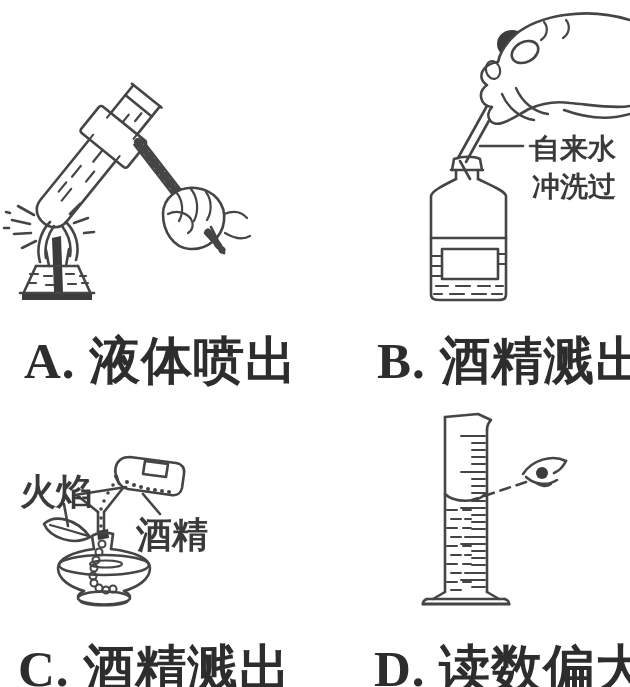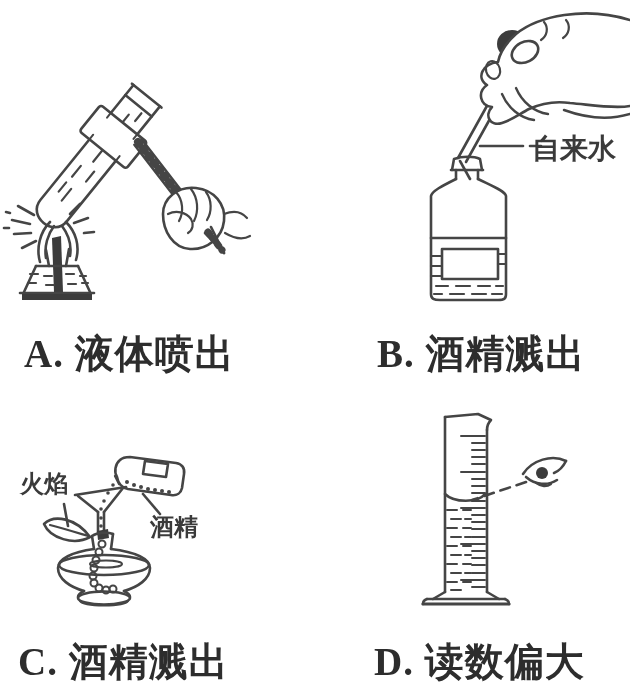--- a/index.html
+++ b/index.html
@@ -1,23 +1,23 @@
 <!DOCTYPE html>
 <html><head>
 <meta charset="utf-8">
 <style>
   html,body{margin:0;padding:0;background:#ffffff;}
   #page{position:relative;width:630px;height:687px;background:#ffffff;overflow:hidden;
         font-family:"Liberation Serif","DejaVu Serif",serif;color:#333333;}
   .panel-svg{position:absolute;}
-  .caption{position:absolute;font-size:39px;font-weight:600;color:#2d2d2d;
+  .caption{position:absolute;font-size:51px;font-weight:600;color:#2d2d2d;
            white-space:nowrap;letter-spacing:1px;}
   .note{position:absolute;font-size:28px;font-weight:600;color:#3a3a3a;line-height:38px;
         white-space:nowrap;}
-  .small-label{position:absolute;font-size:24px;font-weight:600;color:#3a3a3a;white-space:nowrap;}
+  .small-label{position:absolute;font-size:36px;font-weight:600;color:#3a3a3a;white-space:nowrap;}
   svg path, svg line, svg rect, svg ellipse, svg circle, svg polygon, svg polyline{
     vector-effect:non-scaling-stroke;
   }
 </style>
 </head>
 <body>
 
 <div id="page">
 
   <svg class="panel-svg" style="left:0;top:0;" width="300" height="320" viewBox="0 0 300 320" fill="none" stroke="#454545" stroke-width="2.6" stroke-linecap="round" stroke-linejoin="round">
@@ -295,23 +295,24 @@
       <path d="M196,87 C205,95 218,96 227,90"></path>
       <path d="M236,71 C233,77 229,81 224,83"></path>
       <circle cx="212" cy="83" r="6" fill="#3c3c3c" stroke="none"></circle>
       <path d="M206,93 C211,97 217,97 221,94" stroke-width="2.2"></path>
     </g>
 
     <path d="M196,92 L142,110" stroke-dasharray="10 7"></path>
   </svg>
 
   <div class="small-label" style="left:20px;top:468px;">火焰</div>
-  <div class="small-label" style="left:150px;top:511px;">酒精</div>
+  <div class="small-label" style="left:136px;top:511px;">酒精</div>
 
   <div class="note" style="left:532px;top:130px;">
     <div>自来水</div>
+    <div>冲洗过</div>
   </div>
 
   <div class="caption" style="left:24px;top:327px;">A. 液体喷出</div>
   <div class="caption" style="left:377px;top:327px;">B. 酒精溅出</div>
   <div class="caption" style="left:18px;top:635px;">C. 酒精溅出</div>
   <div class="caption" style="left:374px;top:635px;">D. 读数偏大</div>
 </div>
 
 </body></html>

